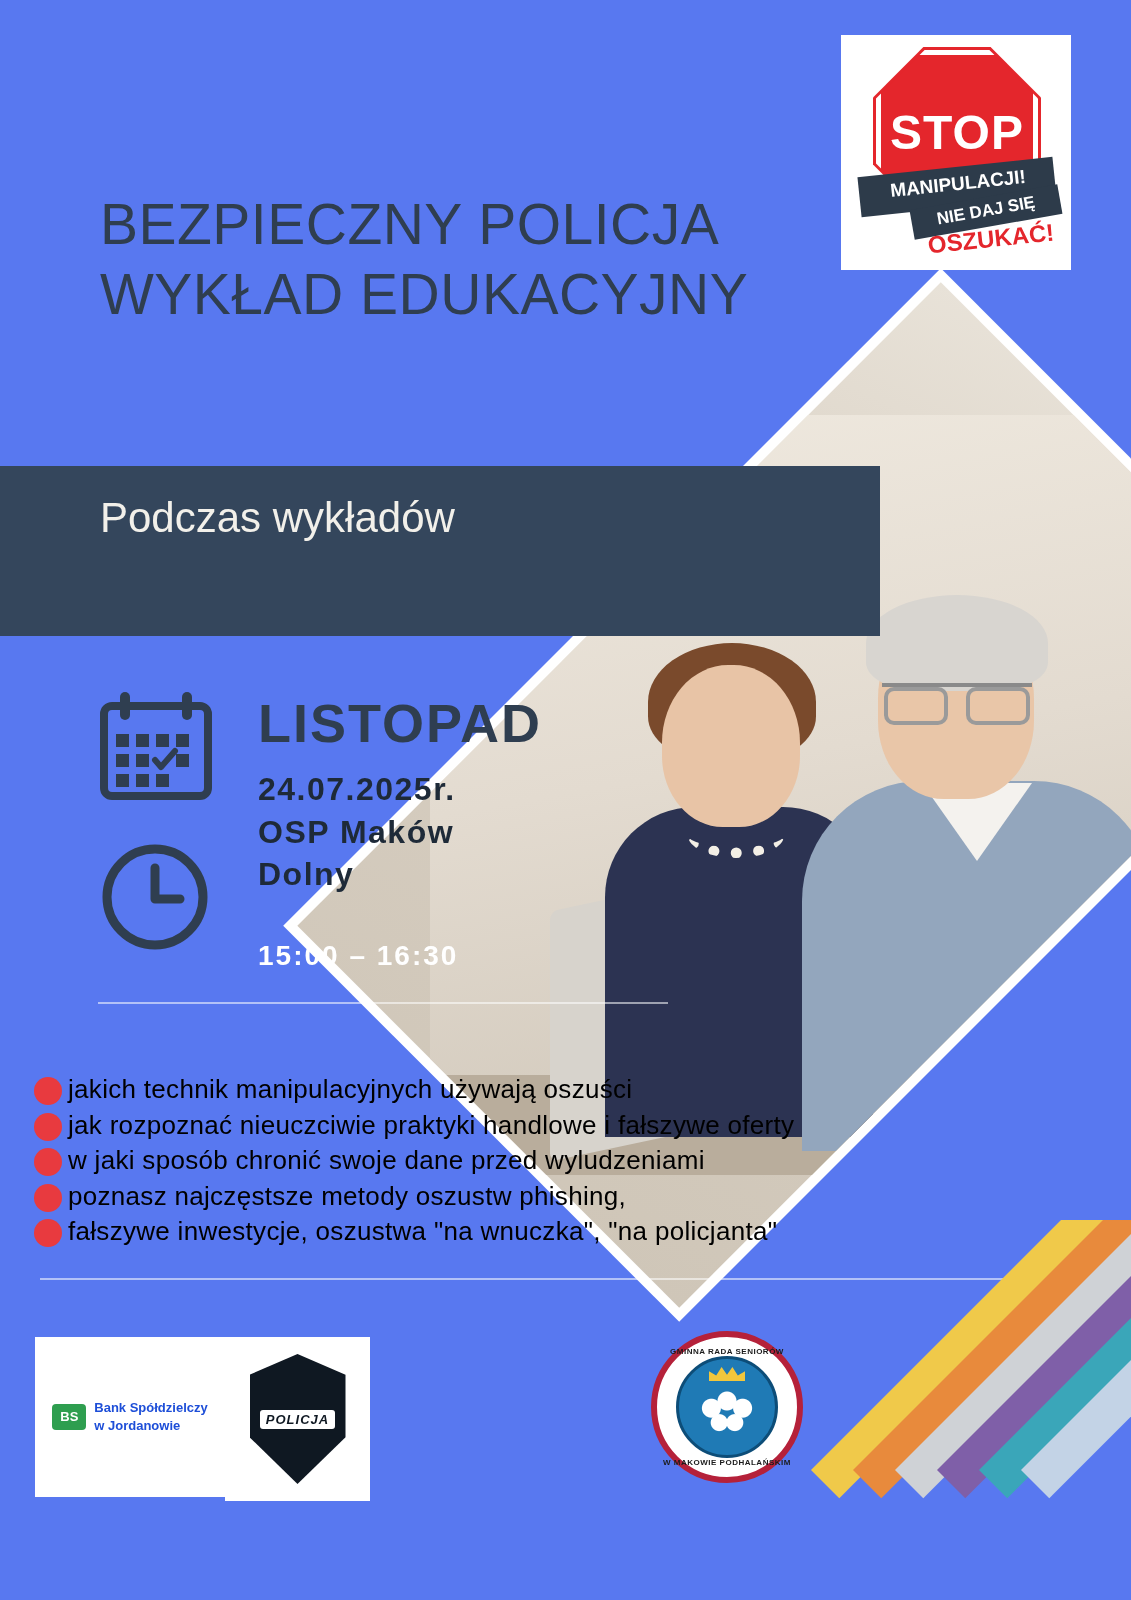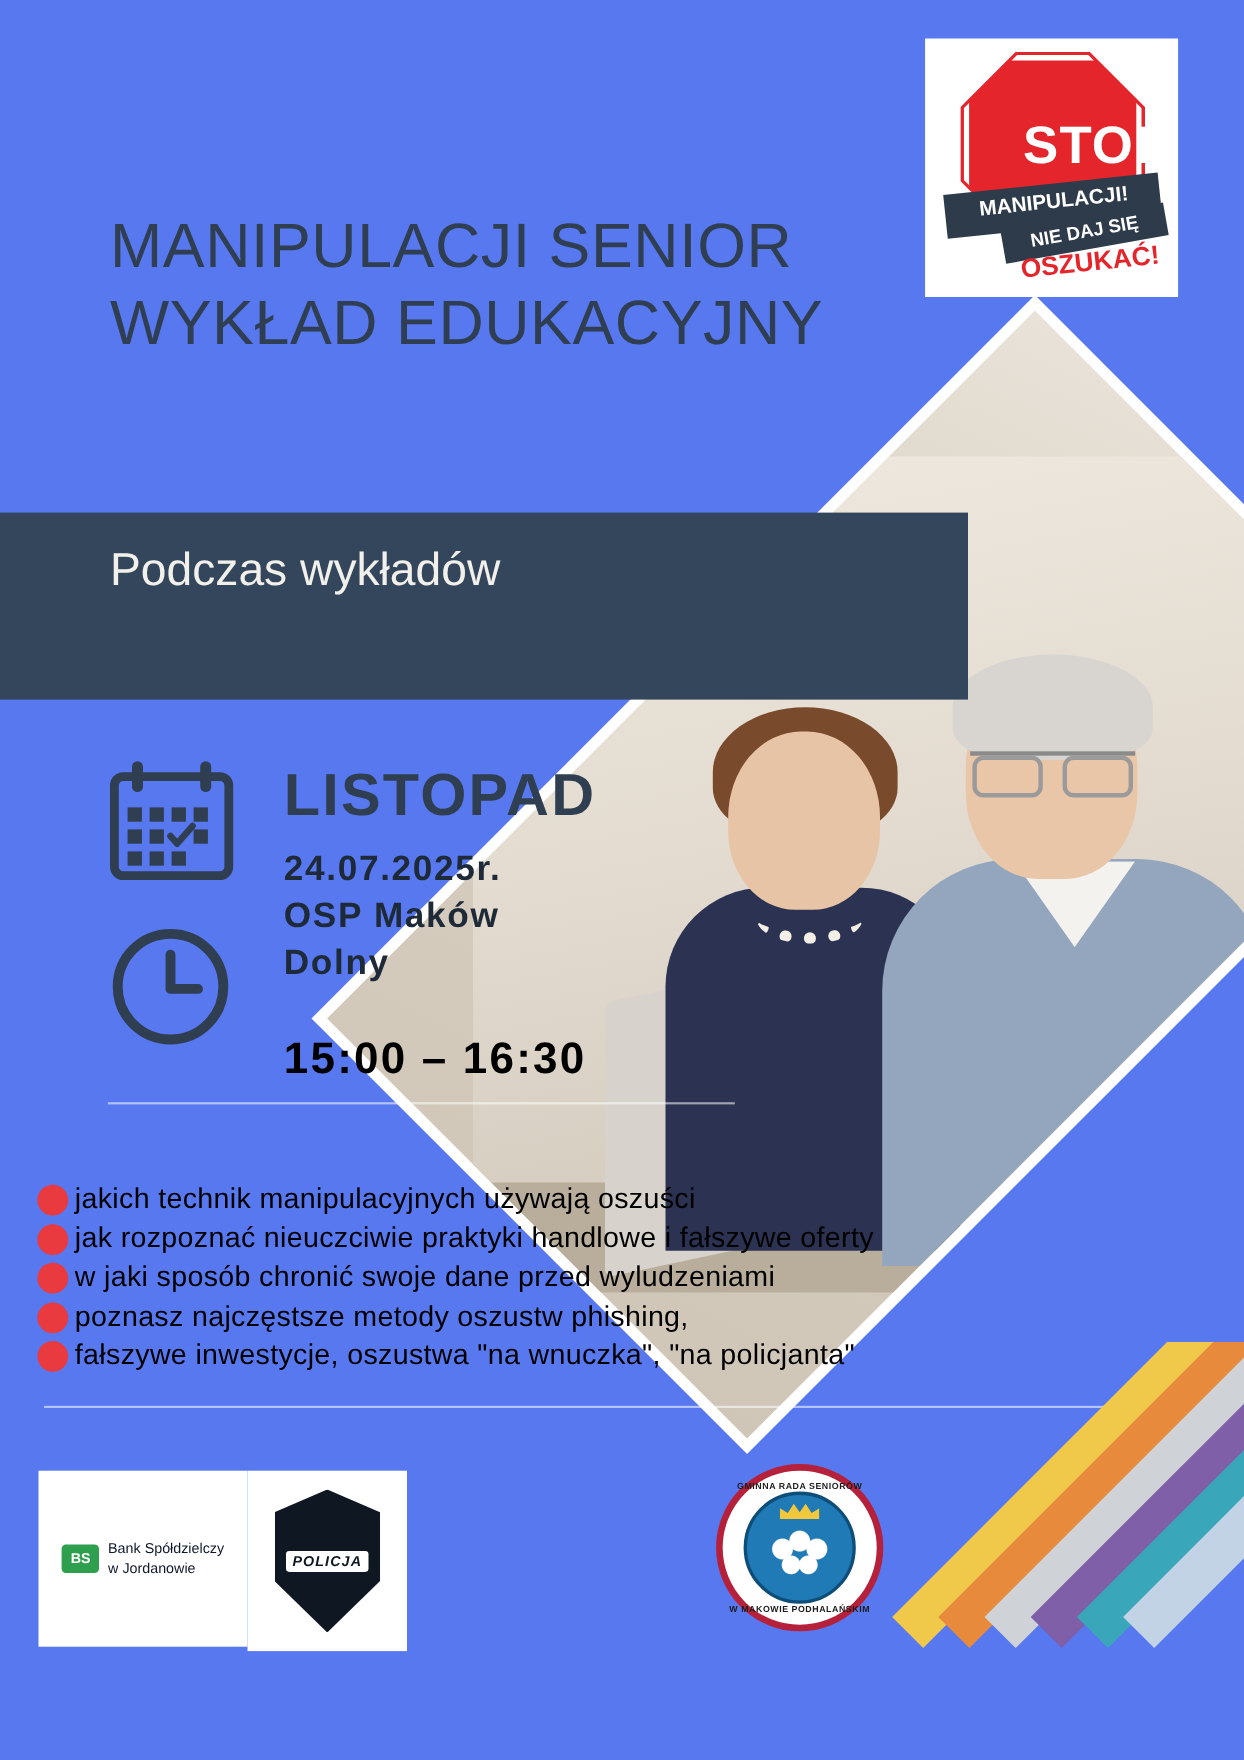--- a/index.html
+++ b/index.html
@@ -59,21 +59,20 @@
     position: absolute;
     left: 25px;
     top: 60px;
     width: 162px;
     text-align: center;
     color: #ffffff;
     font-size: 48px;
     font-weight: bold;
     letter-spacing: 1px;
     font-family: "Liberation Sans", sans-serif;
-    padding-left: 40px;
   }
   .ribbon {
     position: absolute;
     left: 8px;
     top: 122px;
     width: 196px;
     height: 40px;
     background: #2d3b4a;
     transform: rotate(-6deg);
   }
@@ -329,22 +328,22 @@
     color: #1e2a38;
     font-size: 32px;
     font-weight: bold;
     line-height: 1.33;
     letter-spacing: 1.5px;
   }
   .time {
     position: absolute;
     left: 258px;
     top: 940px;
-    color: #000000;
-    font-size: 40px;
+    color: #ffffff;
+    font-size: 28px;
     font-weight: bold;
     letter-spacing: 2px;
   }
   .divider {
     position: absolute;
     left: 98px;
     width: 570px;
     height: 2px;
     background: rgba(255,255,255,0.55);
   }
@@ -442,23 +441,23 @@
     background: #2e9e4f;
     border-radius: 4px;
     margin-right: 8px;
     color: #fff;
     font-size: 13px;
     font-weight: bold;
     text-align: center;
     line-height: 26px;
   }
   .bank-text {
-    color: #0f172a;
+    color: #1d4ed8;
     font-size: 13px;
-    font-weight: normal;
+    font-weight: bold;
     line-height: 1.35;
   }
   .police-shield {
     width: 96px;
     height: 130px;
     background: #0f1822;
     clip-path: polygon(50% 0%, 100% 16%, 100% 64%, 50% 100%, 0% 64%, 0% 16%);
     position: relative;
     display: flex;
     align-items: center;
@@ -565,21 +564,21 @@
       <div class="stop-word">STOP</div>
       <div class="ribbon"></div>
       <div class="ribbon-text">MANIPULACJI!</div>
       <div class="ribbon2"></div>
       <div class="ribbon2-text">NIE DAJ SIĘ</div>
       <div class="oszukac">OSZUKAĆ!</div>
     </div>
   </div>
 
   <div class="headline">
-    <div>MANIPULACJI SENIOR</div>
+    <div>BEZPIECZNY POLICJA</div>
     <div>WYKŁAD EDUKACYJNY</div>
   </div>
 
   <div class="photo-wrap">
     <div class="photo-inner">
       <div class="photo-scene">
         <div class="desk"></div>
         <div class="laptop"></div>
         <div class="body-woman"></div>
         <div class="hair-woman"></div>

